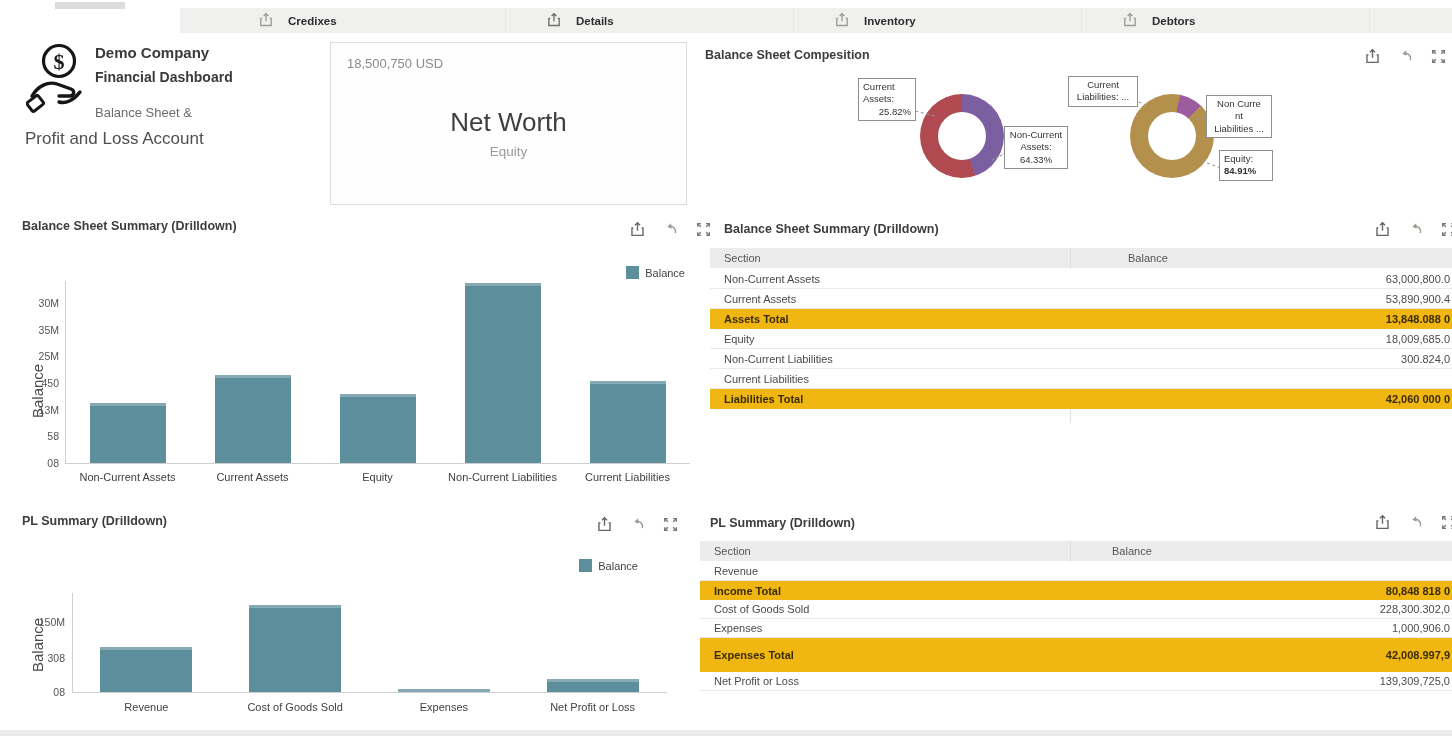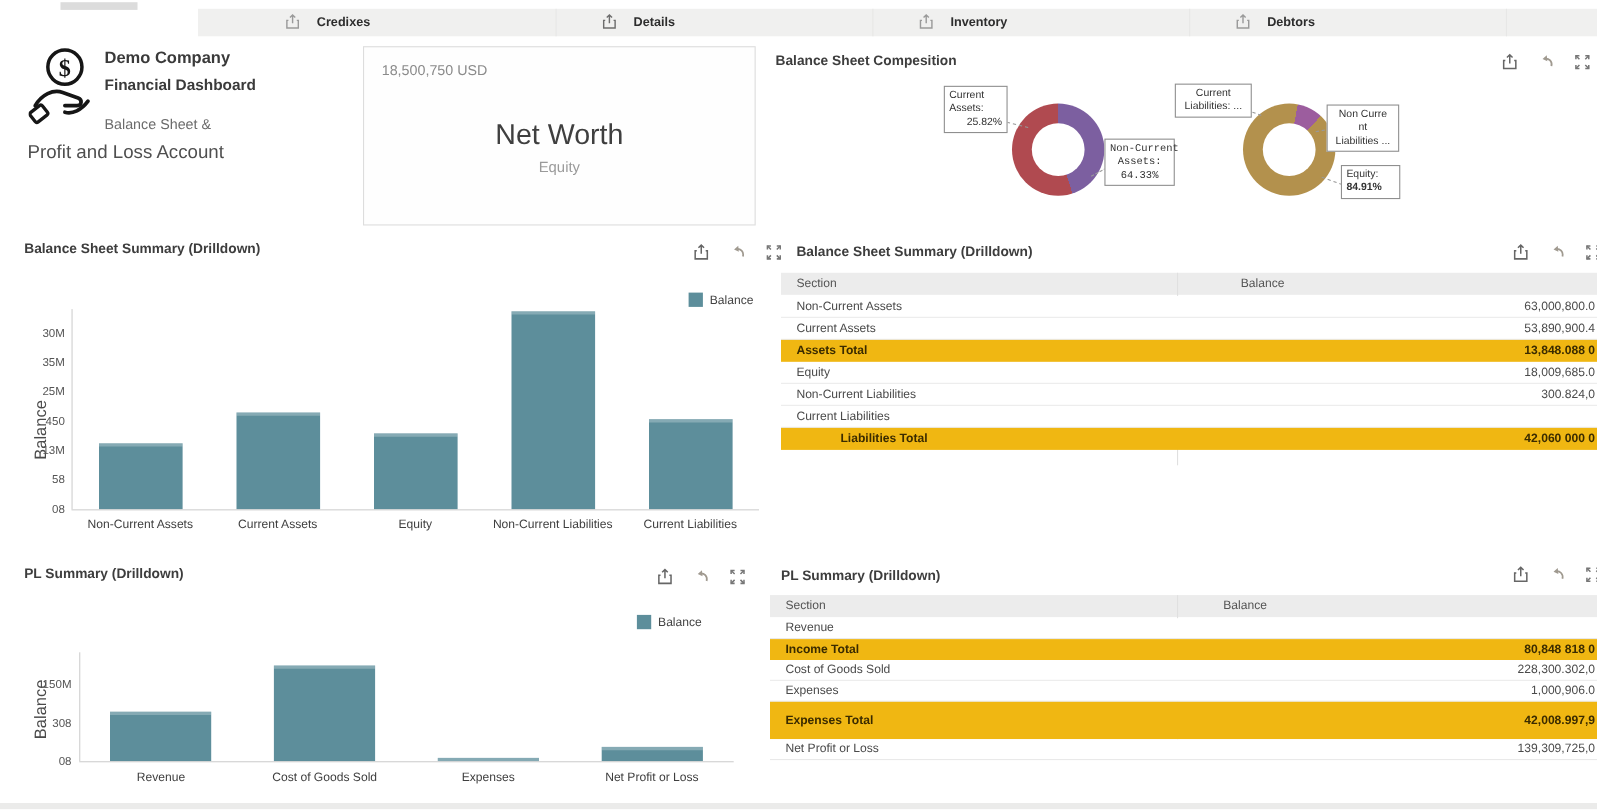--- a/index.html
+++ b/index.html
@@ -170,21 +170,21 @@
         </span>
     </div>
 
     <div class="donut" style="left: 217px; top: 54px; background: conic-gradient(rgb(124, 95, 160) 0%, rgb(124, 95, 160) 45%, rgb(176, 74, 80) 45%, rgb(176, 74, 80) 100%);"></div>
     <div class="callout" style="left:155px; top:38px; width:58px;">
       <div>Current</div>
       <div>Assets:</div>
       <div style="text-align:right;">25.82%</div>
     </div>
     <div class="conn" style="left:212px; top:73px; width:20px; transform:rotate(14deg);"></div>
-    <div class="callout" style="left:301px; top:86px; width:64px; text-align:center;font-family:Liberation Mono, monospace;">
+    <div class="callout" style="left:301px; top:86px; width:64px; text-align:center;">
       <div>Non-Current</div>
       <div>Assets:</div>
       <div>64.33%</div>
     </div>
     <div class="conn" style="left:288px; top:116px; width:16px; transform:rotate(-28deg);"></div>
 
     <div class="donut" style="left: 427px; top: 54px; background: conic-gradient(rgb(179, 145, 77) 0%, rgb(179, 145, 77) 3%, rgb(156, 93, 158) 3%, rgb(156, 93, 158) 12%, rgb(179, 145, 77) 12%, rgb(179, 145, 77) 100%);"></div>
     <div class="callout" style="left:365px; top:36px; width:70px; text-align:center;">
       <div>Current</div>
       <div>Liabilities: ...</div>
@@ -307,21 +307,21 @@
           <div class="c1">Equity</div>
           <div class="c2">18,009,685.0</div>
         </div>
       <div class="trow">
           <div class="c1">Non-Current Liabilities</div>
           <div class="c2">300.824,0</div>
         </div>
       <div class="trow">
           <div class="c1">Current Liabilities</div>
         </div>
-      <div class="trow total" style="background: rgb(240, 183, 18); padding-left: 40px;">
+      <div class="trow total" style="background: rgb(240, 183, 18);">
           <div class="c1">Liabilities Total</div>
           <div class="c2">42,060 000 0</div>
         </div>
     </div>
   </div>
 
   <div class="panel" style="left:15px; top:505px; width:665px; height:225px;">
     <div class="panel-title" style="left:7px; top:9px;">PL Summary (Drilldown)</div>
     <div class="toolbar" style="right:0px; top:11px;">
       <span class="icon-btn">

